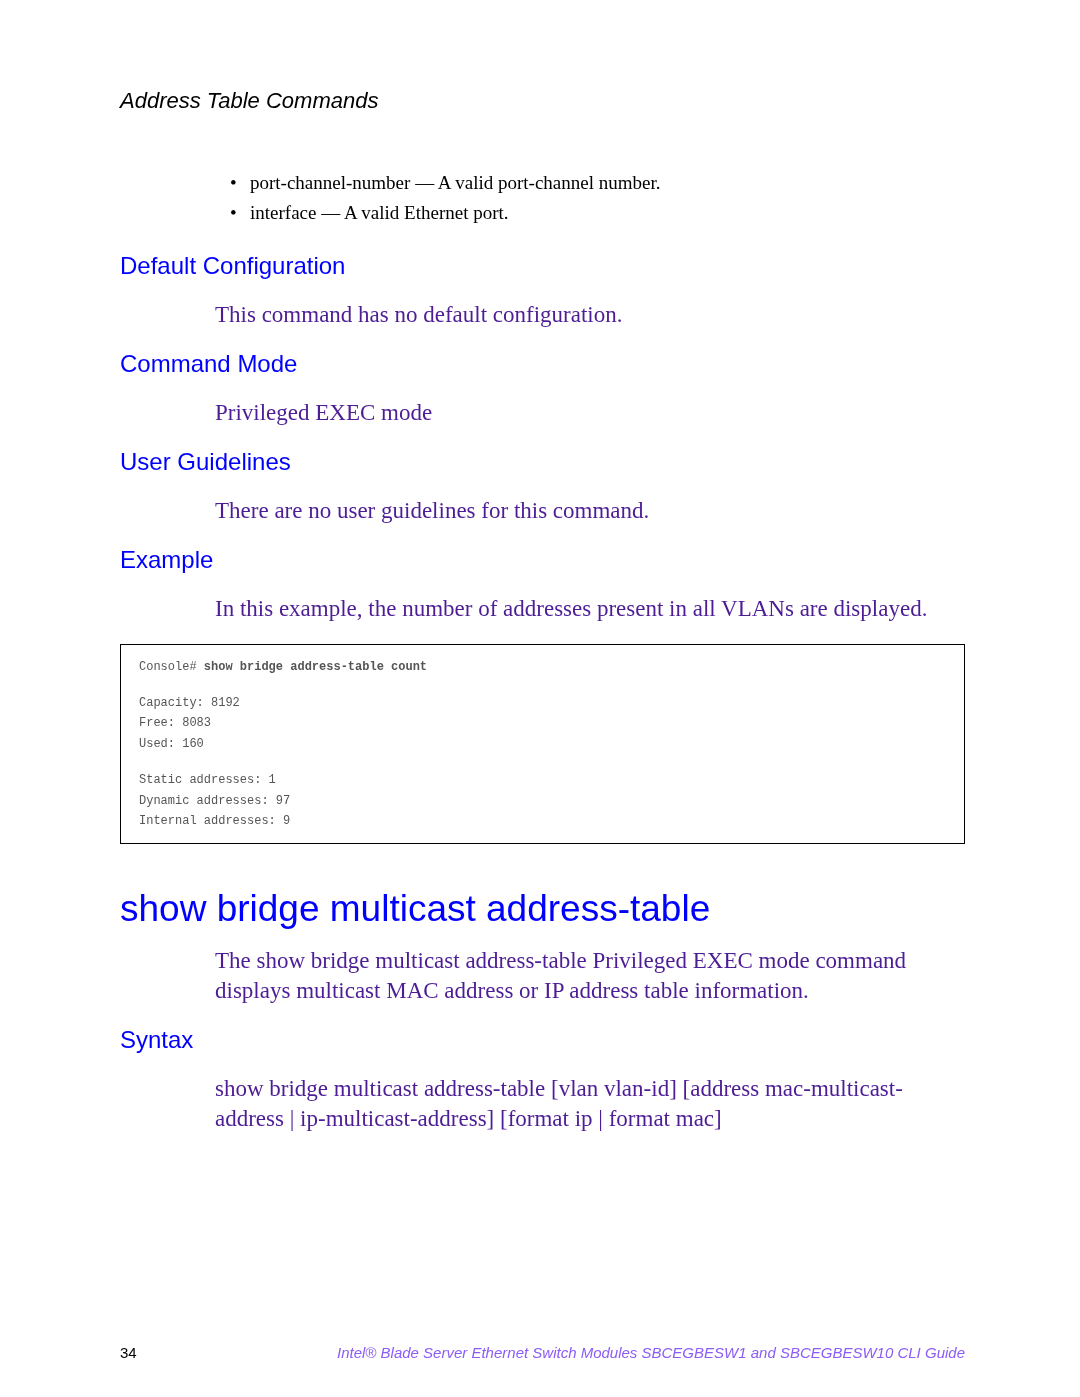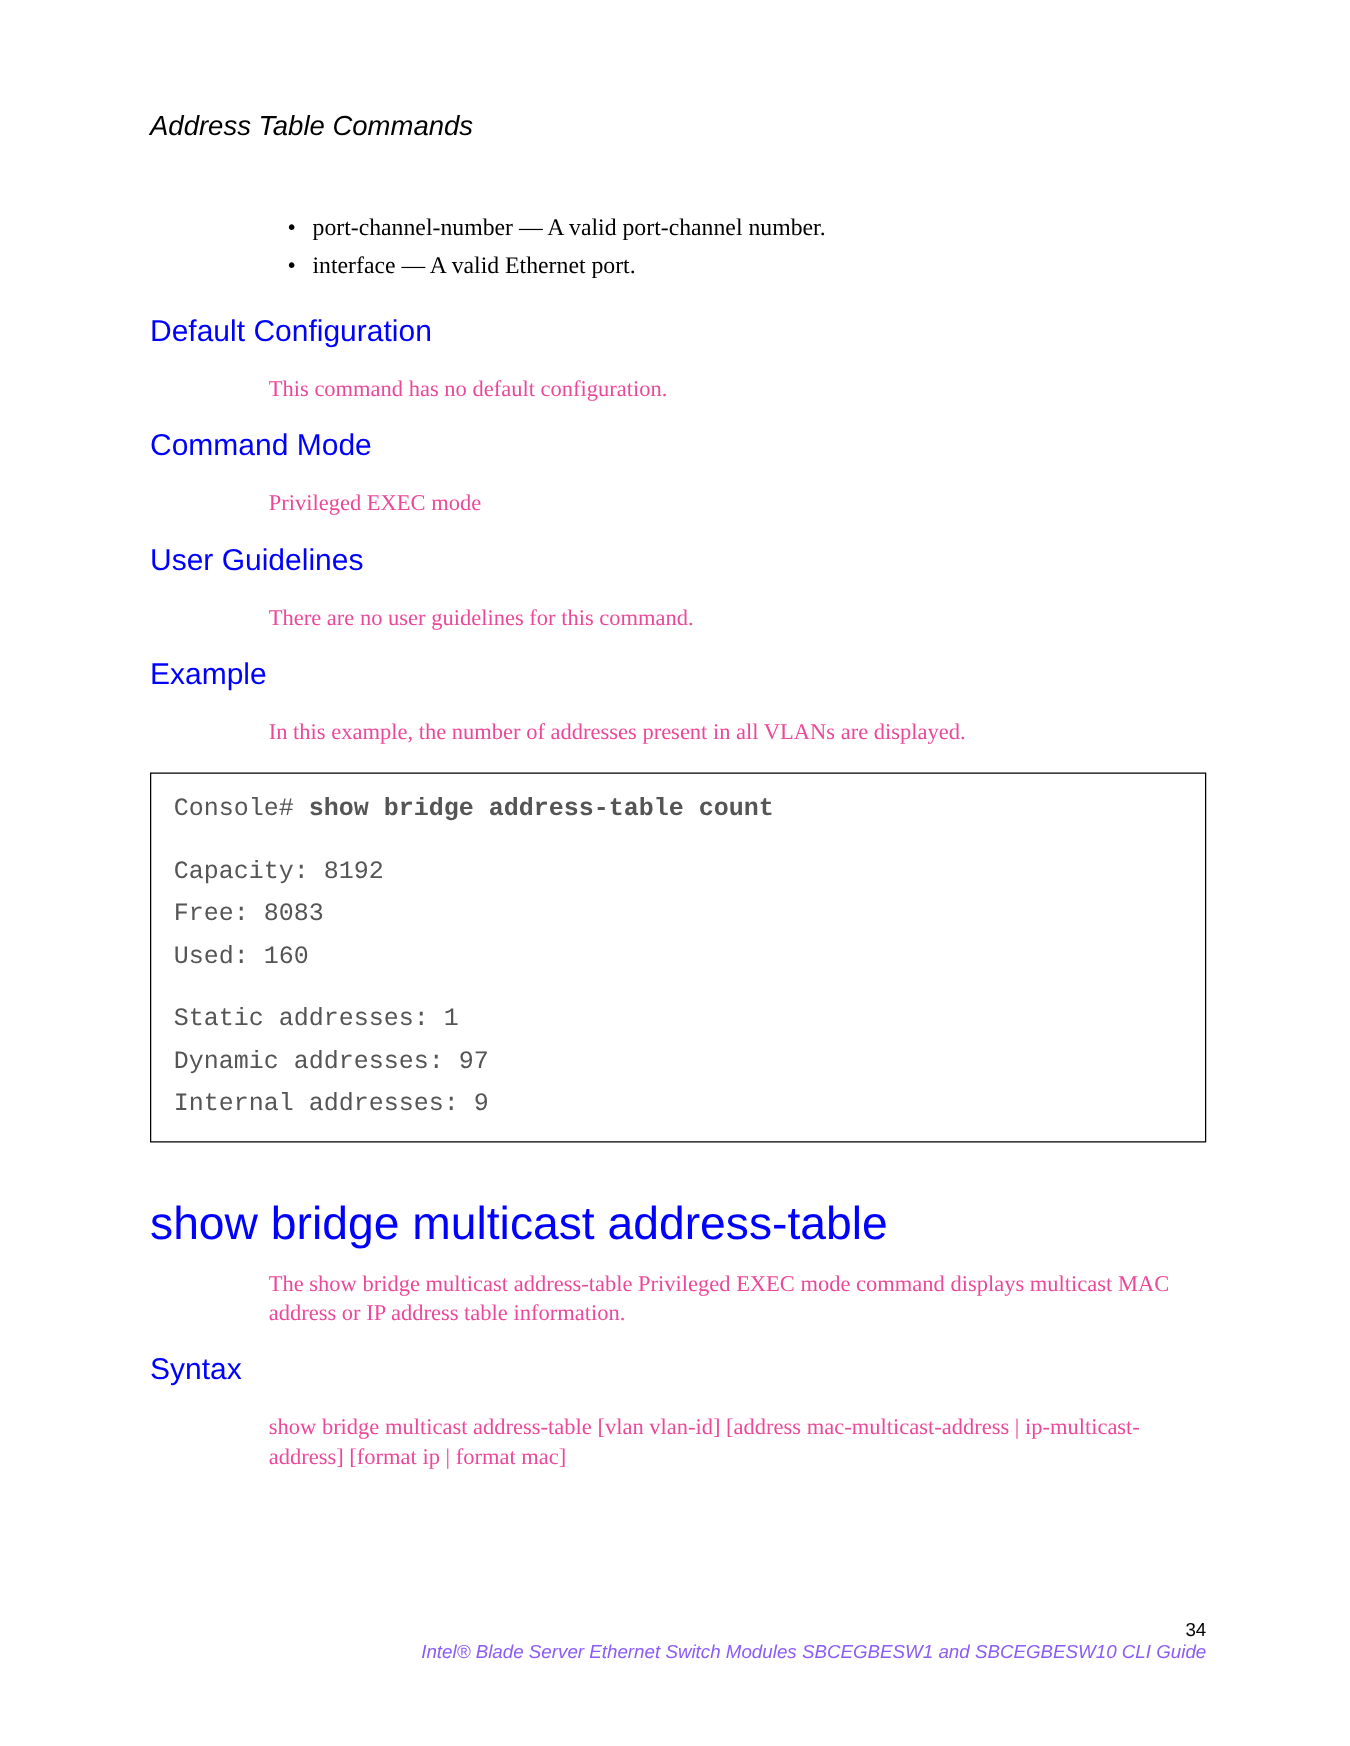--- a/index.html
+++ b/index.html
@@ -39,59 +39,58 @@
       left: 0;
     }
     .section-heading {
       font-family: Arial, Helvetica, sans-serif;
       font-size: 24px;
       color: #0000FF;
       margin-bottom: 20px;
       margin-top: 16px;
     }
     .body-text {
-      font-size: 18px;
-      color: #ec4899;
+      font-size: 23px;
+      color: #4c1d95;
       margin-left: 95px;
       margin-bottom: 20px;
       line-height: 1.3;
     }
     .code-block {
       border: 1px solid #000;
       padding: 12px 18px;
       margin-top: 12px;
       margin-bottom: 44px;
       font-family: 'Courier New', Courier, monospace;
-      font-size: 20px;
+      font-size: 12px;
       color: #555;
       line-height: 1.7;
     }
     .code-line {
       display: block;
     }
     .code-bold {
       font-weight: bold;
     }
     .main-heading {
       font-family: Arial, Helvetica, sans-serif;
       font-size: 37px;
       font-weight: normal;
       color: #0000FF;
       margin-bottom: 16px;
     }
     .page-footer {
       position: absolute;
-      bottom: 67px;
+      bottom: 36px;
       left: 120px;
       right: 115px;
       display: flex;
       justify-content: space-between;
-      align-items: flex-end;
+      align-items: center;
       font-family: Arial, Helvetica, sans-serif;
-      flex-direction: column;
     }
     .page-number {
       font-size: 15px;
       color: #000;
     }
     .footer-text {
       font-style: italic;
       font-size: 15px;
       color: #8b5cf6;
     }

